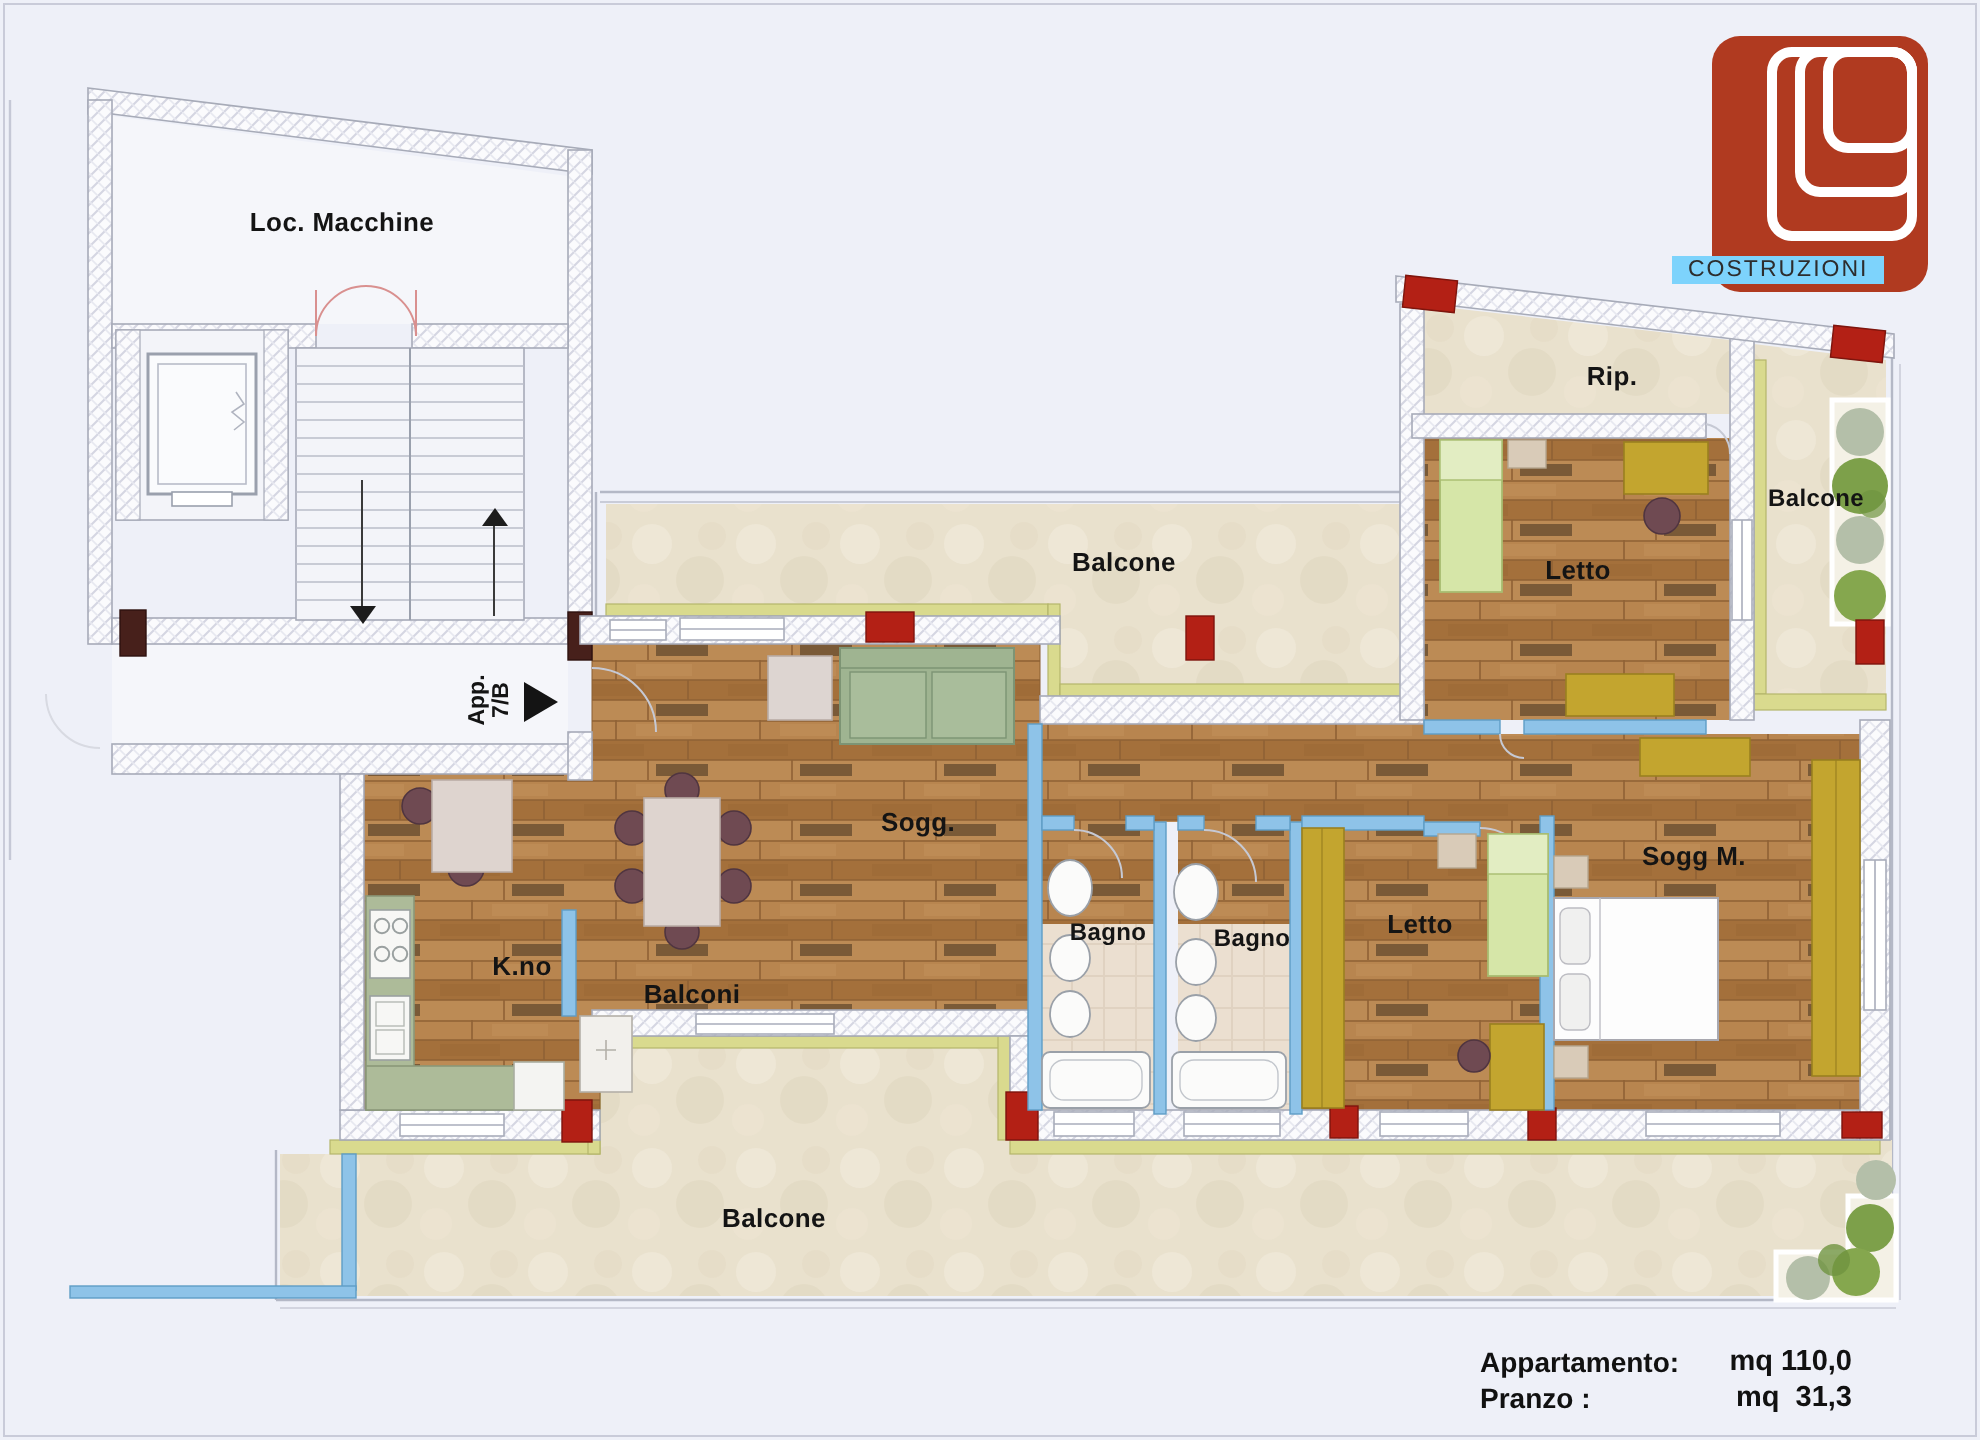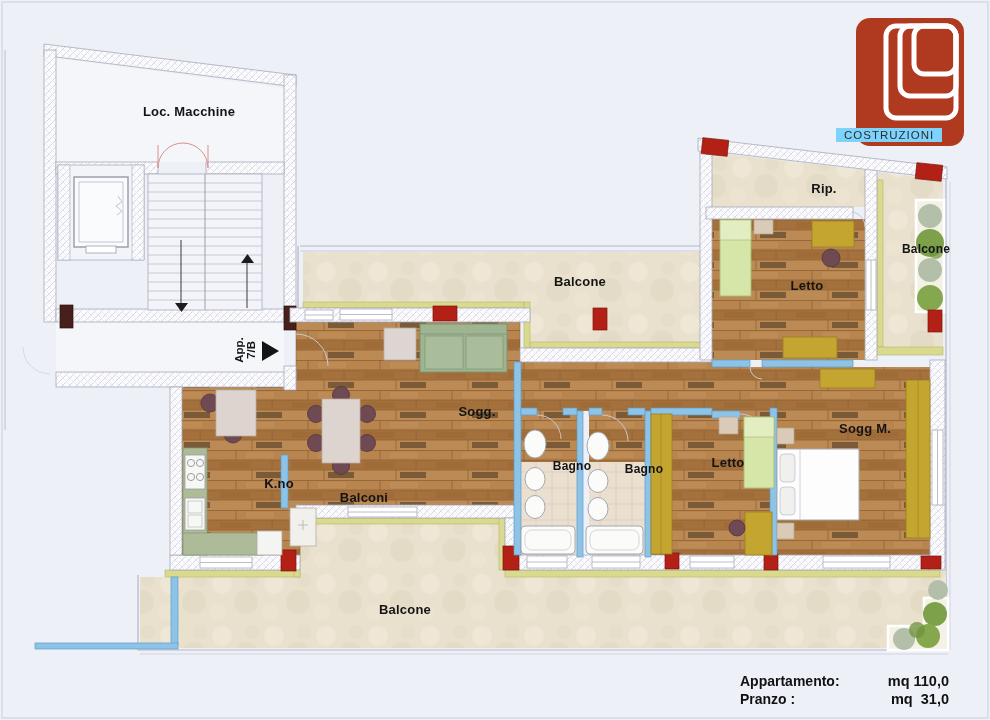--- a/index.html
+++ b/index.html
@@ -1,33 +1,33 @@
 <!DOCTYPE html>
 <html><head>
 <meta charset="utf-8">
 <style>
   html,body{margin:0;padding:0;}
   .page{position:relative;width:990px;height:720px;background:#eef0f8;overflow:hidden;
         font-family:"Liberation Sans",sans-serif;}
   .page svg{position:absolute;left:0;top:0;}
   .lbl{position:absolute;transform:translate(-50%,-50%);font-weight:bold;font-size:13px;
-       color:#141414;white-space:nowrap;letter-spacing:.2px;margin-left:18px;}
+       color:#141414;white-space:nowrap;letter-spacing:.2px;}
   .lbl.sm{font-size:12px;}
   .applbl{position:absolute;left:245px;top:350px;transform:translate(-50%,-50%) rotate(-90deg);
           font-weight:bold;font-size:11.5px;line-height:12px;color:#141414;text-align:center;}
   .logo{position:absolute;left:856px;top:18px;width:108px;height:128px;background:#b03a20;
         border-radius:14px;}
   .logo-name{position:absolute;left:7px;bottom:2px;color:#ffffff;font-weight:bold;font-size:16px;
              letter-spacing:1.5px;}
   .logo-sub{position:absolute;left:836px;top:128px;background:#7dd3fc;color:#2d2d2d;
             font-weight:normal;font-size:11.5px;letter-spacing:1px;padding:1px 8px;}
   .fp-title{position:absolute;left:597px;top:648px;font-weight:bold;font-size:20px;
             color:#8c7f71;letter-spacing:.5px;}
   .sum-lab{position:absolute;left:740px;font-weight:bold;font-size:14px;color:#111;}
-  .sum-val{position:absolute;right:41px;font-weight:bold;font-size:14.5px;color:#111;
+  .sum-val{position:absolute;right:64px;font-weight:bold;font-size:14.5px;color:#111;
            white-space:pre;text-align:right;}
 </style>
 </head>
 <body>
 
 <div class="page">
 
 <svg width="990" height="720" viewBox="0 0 990 720">
   <defs>
     <pattern id="hatch" width="7" height="7" patternUnits="userSpaceOnUse">
@@ -359,15 +359,15 @@
     <rect x="44" y="8" width="56" height="70" rx="10" fill="none" stroke="#ffffff" stroke-width="5"></rect>
     <rect x="58" y="8" width="42" height="48" rx="10" fill="none" stroke="#ffffff" stroke-width="5"></rect>
   </svg>
   <div class="logo-name">ALTA</div>
 </div>
 <div class="logo-sub">COSTRUZIONI</div>
 
 <div class="sum-lab" style="top:673px;">Appartamento:</div>
 <div class="sum-val" style="top:673px;">mq 110,0</div>
 <div class="sum-lab" style="top:691px;">Pranzo :</div>
-<div class="sum-val" style="top:691px;">mq  31,0</div>
+<div class="sum-val" style="top:691px;">mq  31,3</div>
 
 </div>
 
 </body></html>

